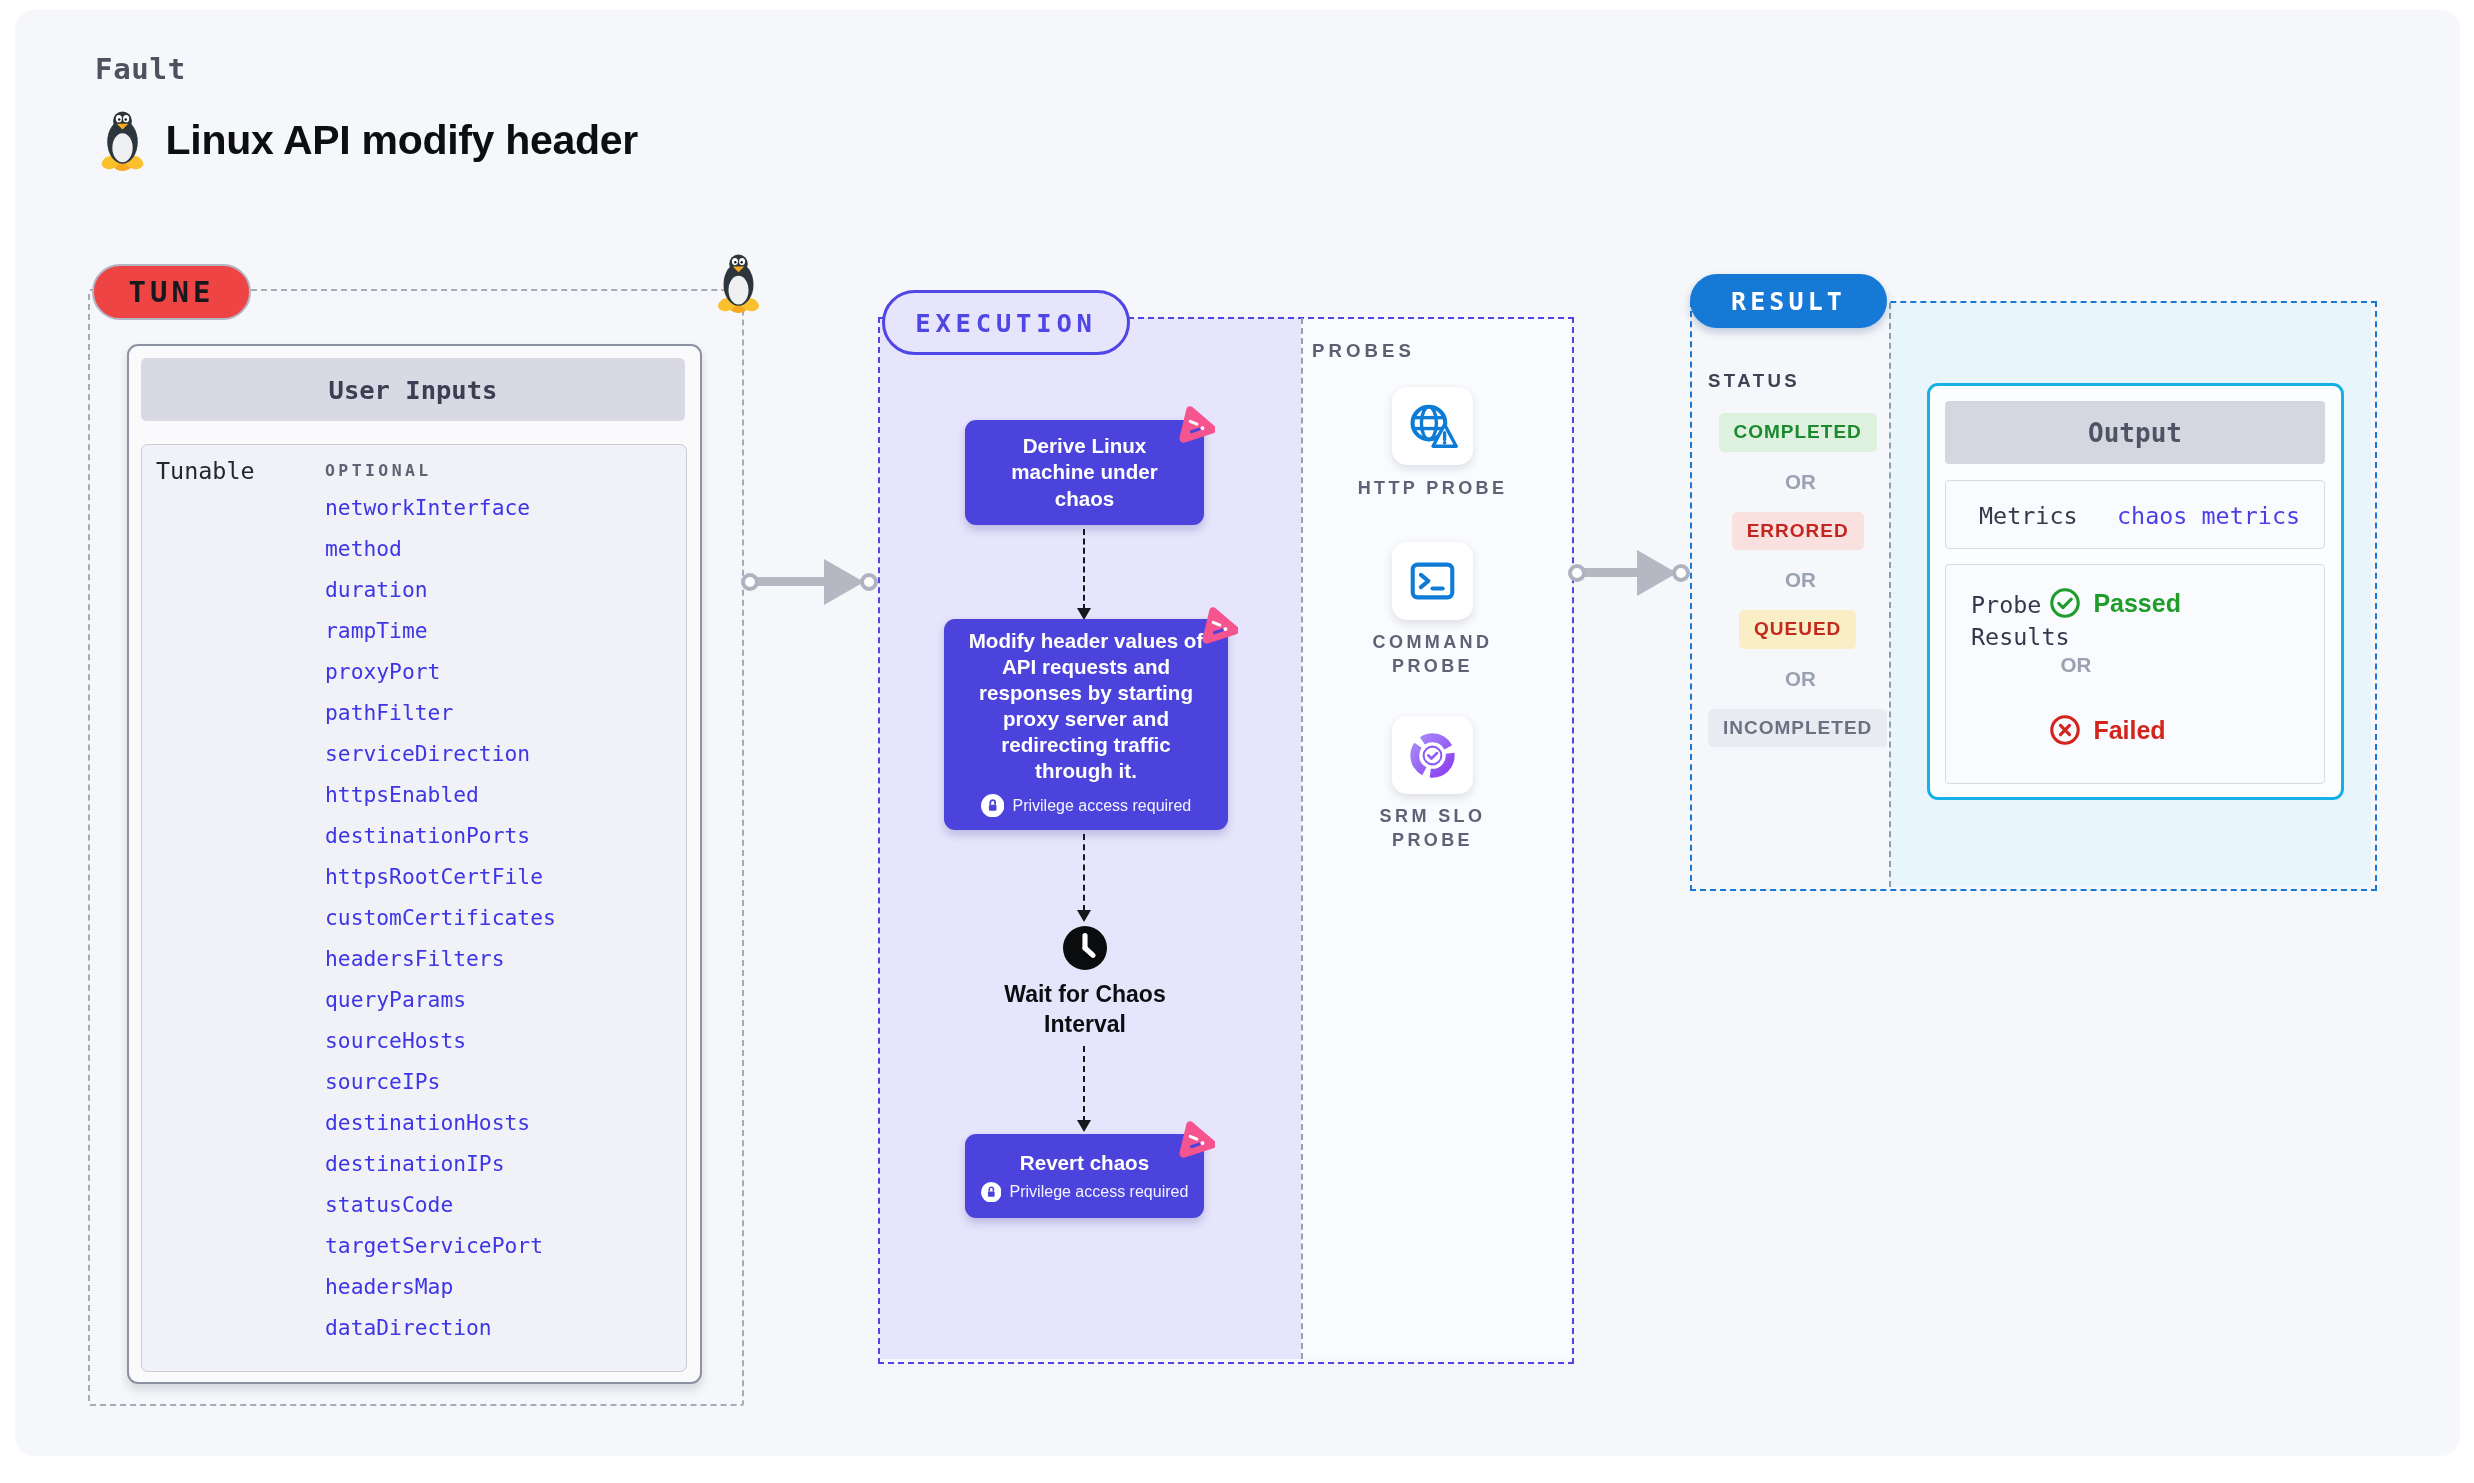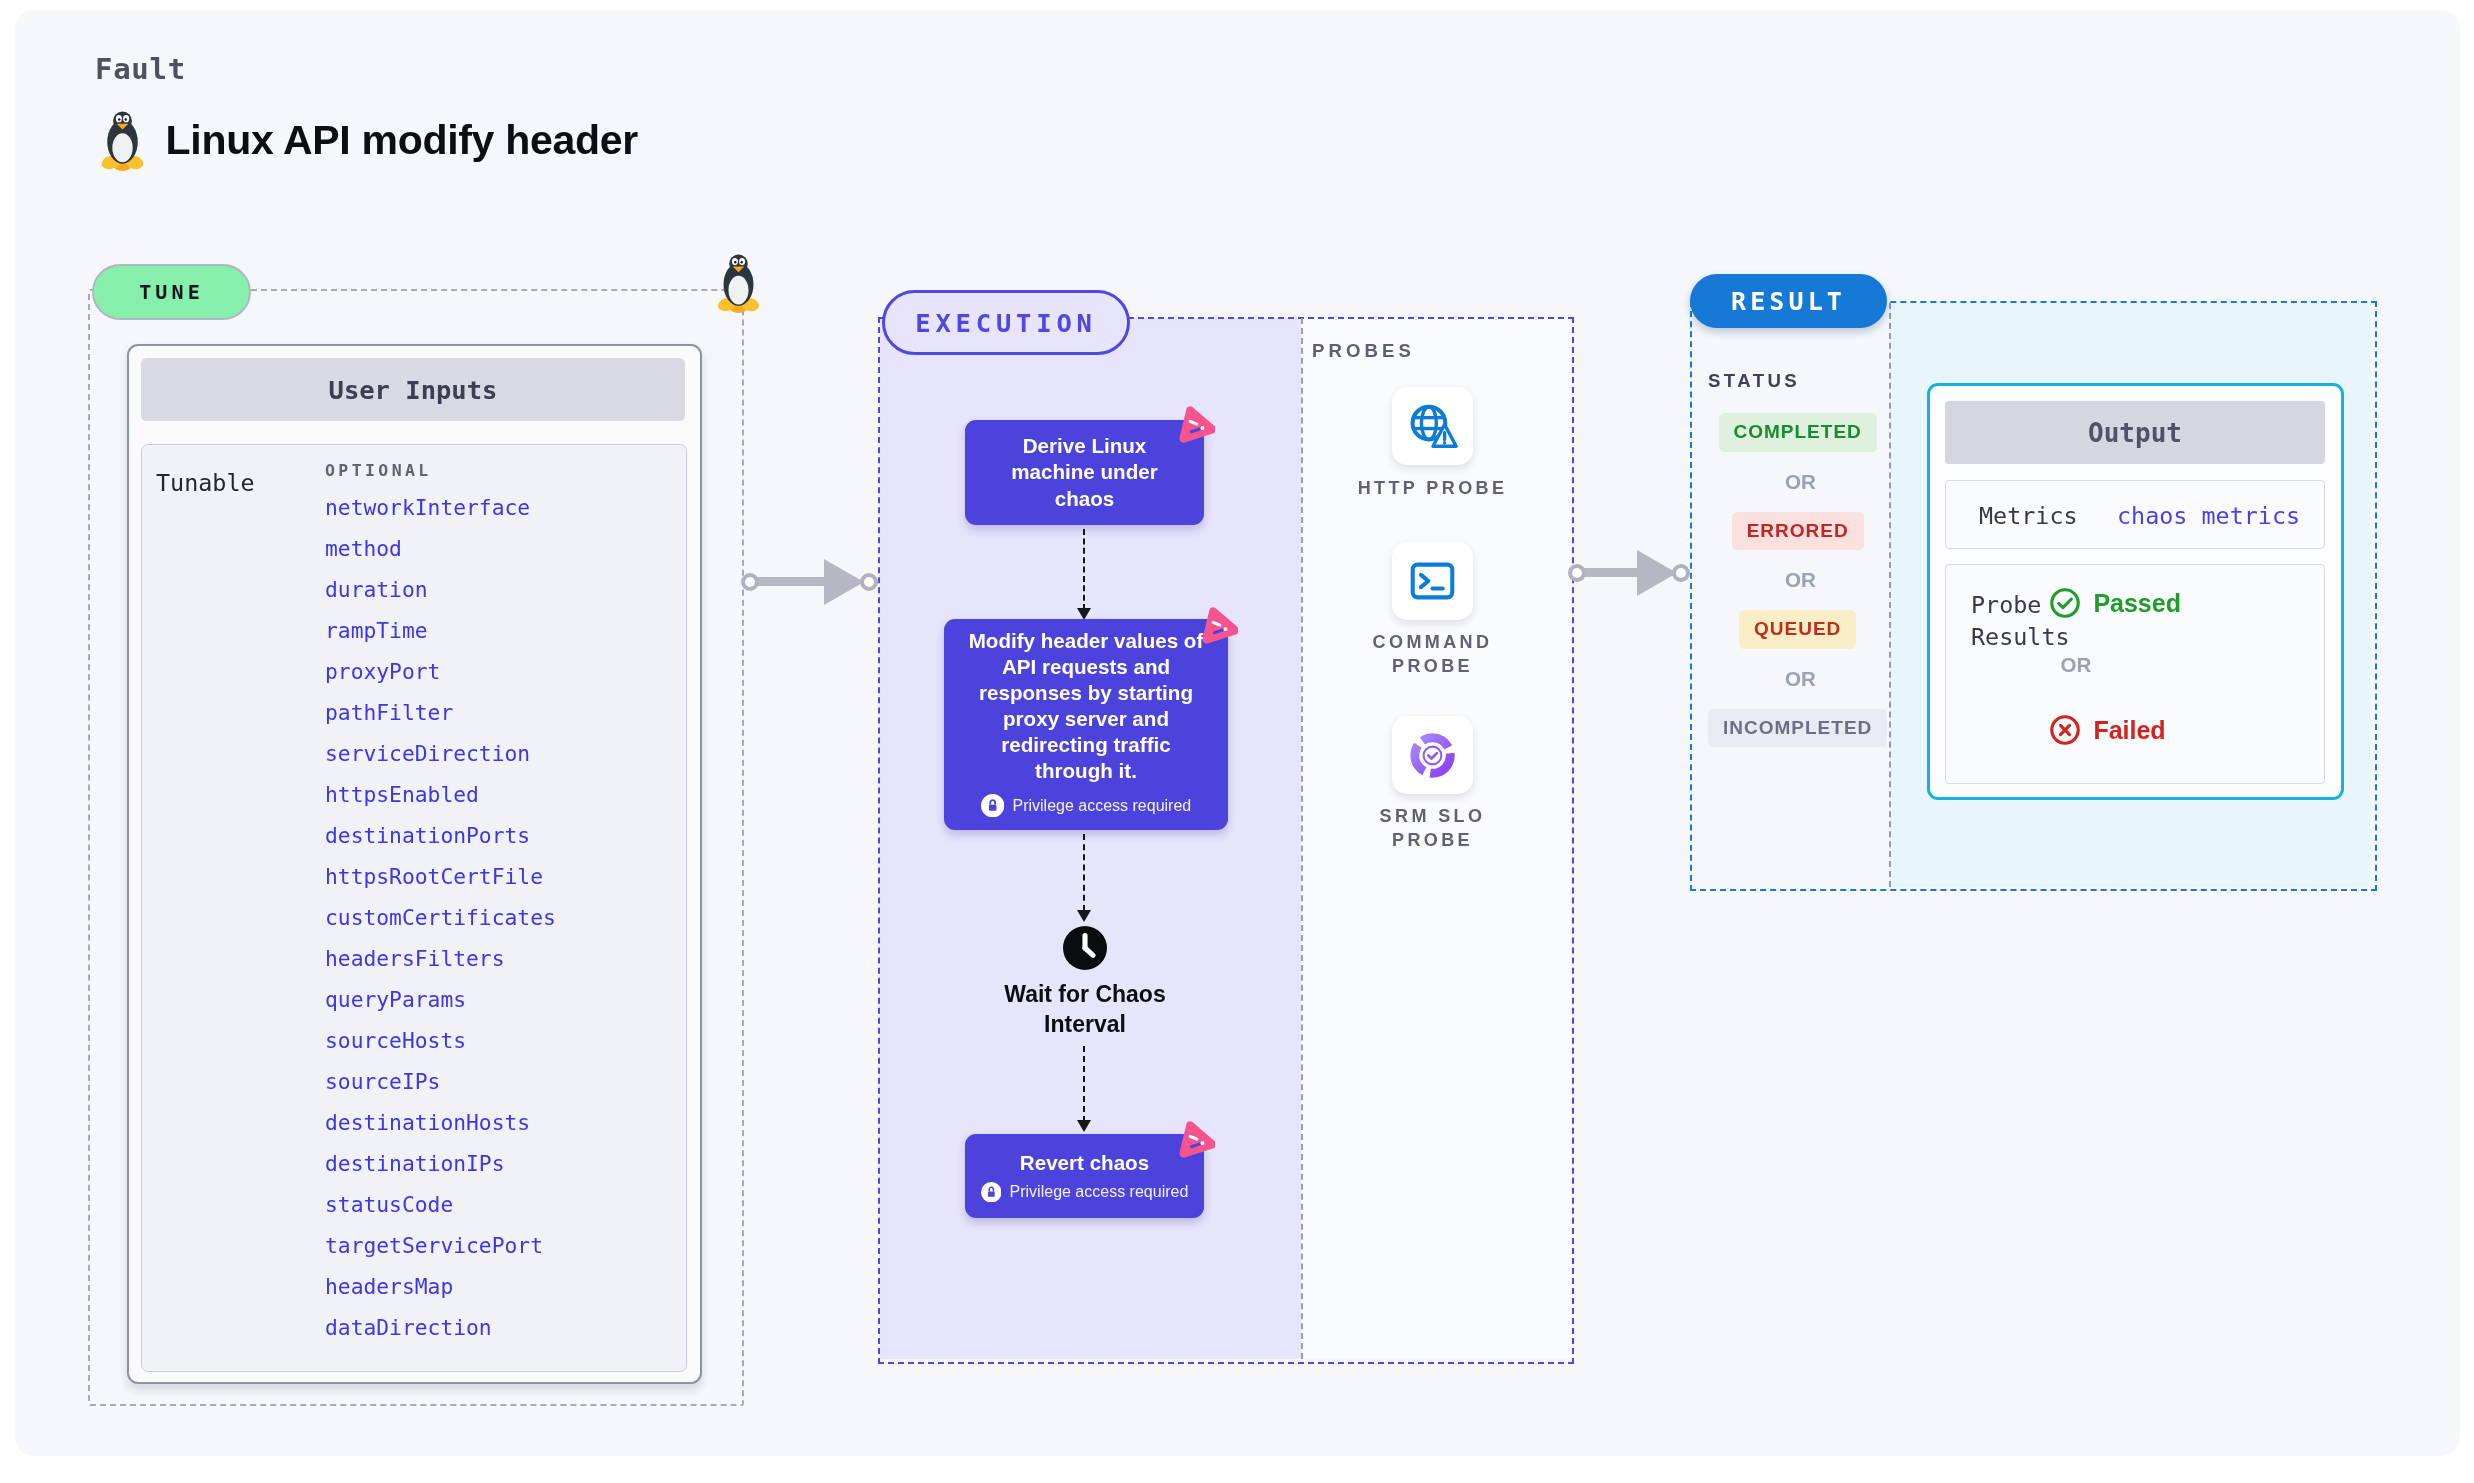--- a/index.html
+++ b/index.html
@@ -25,44 +25,44 @@
   .title-row{left:100px;top:110px;display:flex;align-items:center;gap:20.6px;}
   .page-title{font-size:41px;font-weight:700;color:#0c0e12;letter-spacing:-0.3px;}
 
   
   .tune-box{
     left:88px;top:289px;width:652px;height:1113px;
     border:2.8px dashed #a6abb7;border-radius:2.8px;
   }
   .tune-badge{
     left:92px;top:264px;width:155px;height:52px;z-index:3;
-    background:#86efac;border:2.8px solid #b2b4c3;border-radius:30px;
-    display:flex;align-items:center;justify-content:center;
-    font-family:"DejaVu Sans Mono", monospace;font-weight:700;font-size:20px;
+    background:#ef4444;border:2.8px solid #b2b4c3;border-radius:30px;
+    display:flex;align-items:center;justify-content:center;
+    font-family:"DejaVu Sans Mono", monospace;font-weight:700;font-size:29px;
     letter-spacing:4.1px;color:#17191f;
   }
   .tune-tux{left:717px;top:253px;z-index:3;}
   .ui-card{
     left:127px;top:344px;width:571px;height:1036px;
     background:#fafafd;border:2.1px solid #8c92a0;border-radius:11px;
     box-shadow:0 5.5px 9.6px rgba(30,35,60,.14);
   }
   .ui-header{
     left:141px;top:358px;width:544px;height:63px;
     background:#d8d9e3;border-radius:5.5px;
     display:flex;align-items:center;justify-content:center;
     font-family:"DejaVu Sans Mono", monospace;font-size:25.5px;font-weight:600;color:#3c3f53;
   }
   .ui-list{
     left:141px;top:444px;width:544px;height:926px;
     background:#f1f2f8;border:1.4px solid #c7cad7;border-radius:6.9px;
   }
   .tunable-label{
     left:156px;top:457px;
-    font-family:"DejaVu Sans Mono", monospace;font-size:23.4px;color:#23262f;margin-top:12px;
+    font-family:"DejaVu Sans Mono", monospace;font-size:23.4px;color:#23262f;
   }
   .optional-label{
     left:325px;top:461px;
     font-family:"DejaVu Sans Mono", monospace;font-size:16.5px;font-weight:600;
     letter-spacing:3.4px;color:#5f6373;
   }
   .param-list{left:325px;top:487px;width:358px;}
   .param{
     height:41px;line-height:41px;
     font-family:"DejaVu Sans Mono", monospace;font-size:21.3px;color:#3d35e6;

